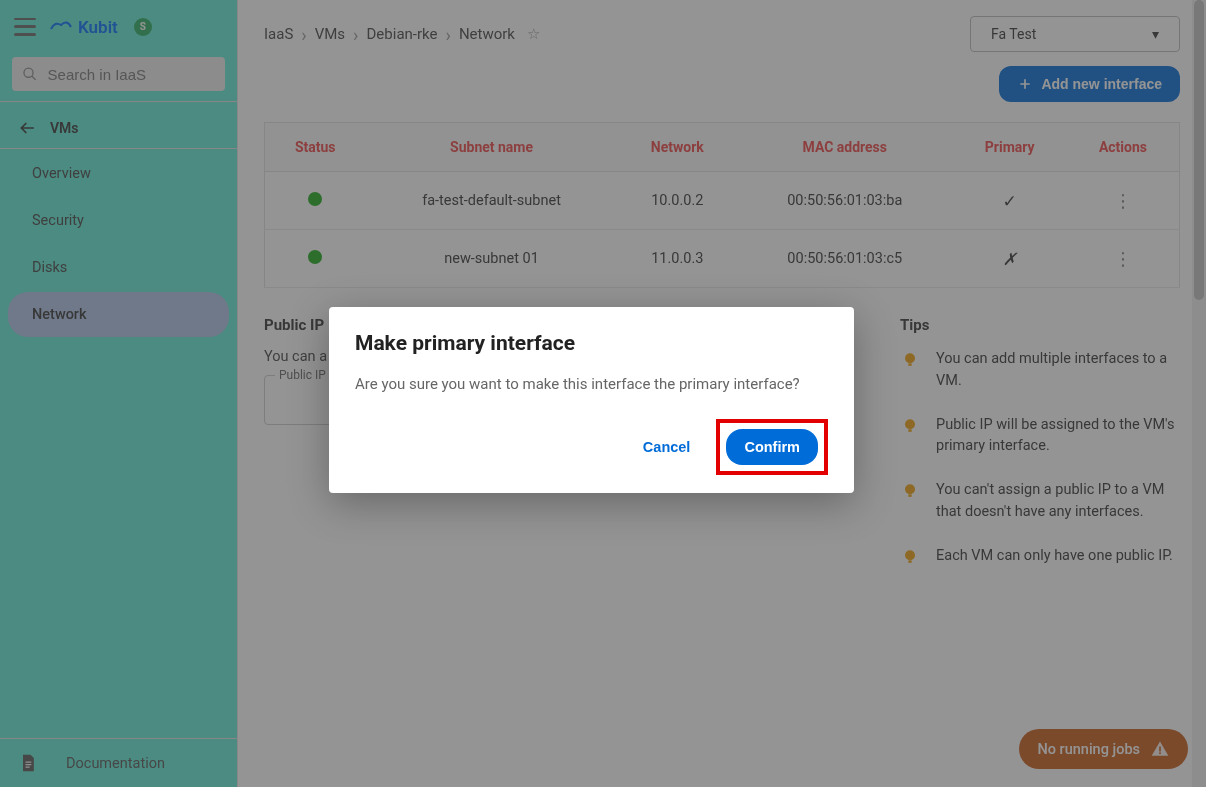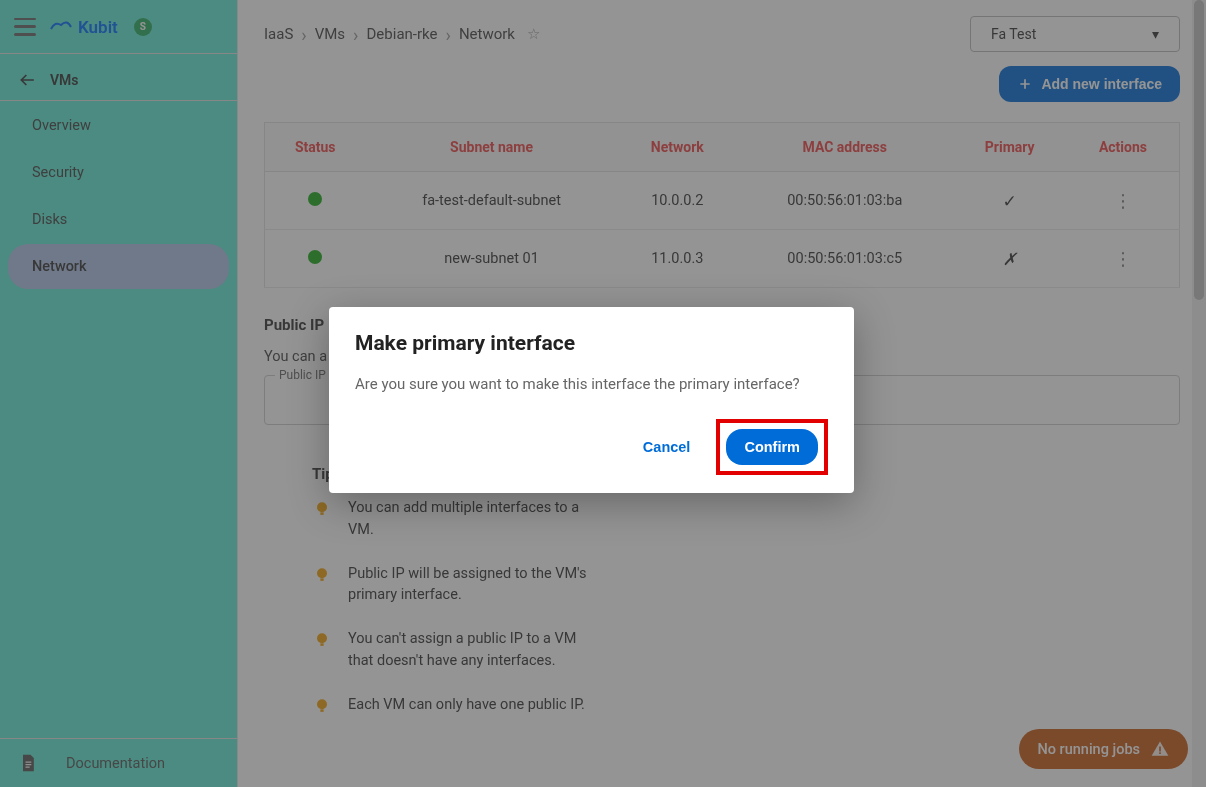--- a/index.html
+++ b/index.html
@@ -40,21 +40,21 @@
 .add-btn svg { width: 16px; height: 16px; }
 
 .table { width: 100%; border-collapse: collapse; border: 1px solid #e1e1e1; border-radius: 4px; }
 .table th { padding: 16px 12px; text-align: center; font-weight: 700; font-size: 14px; color: #ef4444; border-bottom: 1px solid #e1e1e1; background: #fafafa; }
 .table td { padding: 18px 12px; text-align: center; font-size: 14.5px; color: #333; border-bottom: 1px solid #e8e8e8; }
 .status-dot { width: 14px; height: 14px; background: #1caa1c; border-radius: 50%; display: inline-block; }
 .primary-yes::before { content: "✓"; font-size: 17px; }
 .primary-no::before { content: "✗"; font-size: 17px; font-style: italic;}
 .row-actions { color: #777; font-size: 18px; cursor: pointer; }
 
-.lower-row { display: flex; gap: 40px; margin-top: 28px; flex-direction: column; }
+.lower-row { display: flex; gap: 40px; margin-top: 28px; }
 .public-ip { flex: 1; }
 .section-title { font-weight: 700; font-size: 15px; margin-bottom: 14px; }
 .ip-desc { font-size: 14.5px; color: #444; margin-bottom: 10px; }
 .ip-field { border: 1px solid #ccc; border-radius: 4px; padding: 14px 12px 14px; position: relative; min-height: 50px; }
 .ip-field legend { font-size: 12px; color: #666; padding: 0 4px; position: absolute; top: -8px; left: 10px; background: #fff; }
 
 .tips { width: 280px; margin-left: 48px; }
 .tip-item { display: flex; gap: 16px; margin-bottom: 22px; }
 .tip-icon { width: 20px; height: 20px; color: #f0a109; flex-shrink: 0; margin-top: 2px; }
 .tip-text { font-size: 14.5px; color: #333; line-height: 1.5; }
@@ -88,20 +88,27 @@
       </div>
     <div class="brand">
       <span class="brand-logo">
         <svg width="22" height="14" viewBox="0 0 22 14">
             <path d="M1 10 Q5 2 11 6 Q17 0 21 8" stroke="#006eff" stroke-width="2" fill="none"></path>
           </svg>
       </span>
       <span class="brand-text">Kubit</span>
       <span class="brand-secondary">S</span>
     </div>
+  </div>
+  <div class="search-box">
+    <svg width="18" height="18" viewBox="0 0 24 24">
+        <circle cx="10" cy="10" r="7" stroke="#888" stroke-width="2" fill="none"></circle>
+        <line x1="15" y1="15" x2="21" y2="21" stroke="#888" stroke-width="2"></line>
+      </svg>
+    <input placeholder="Search in IaaS" style="">
   </div>
   <div class="sidebar-nav">
     <div class="nav-back">
       <svg viewBox="0 0 24 24">
           <path d="M19 12H5M10 6l-6 6 6 6" stroke="#333" stroke-width="2" fill="none"></path>
         </svg>
       <span>VMs</span>
     </div>
     <div class="nav-item">Overview</div>
     <div class="nav-item">Security</div>

